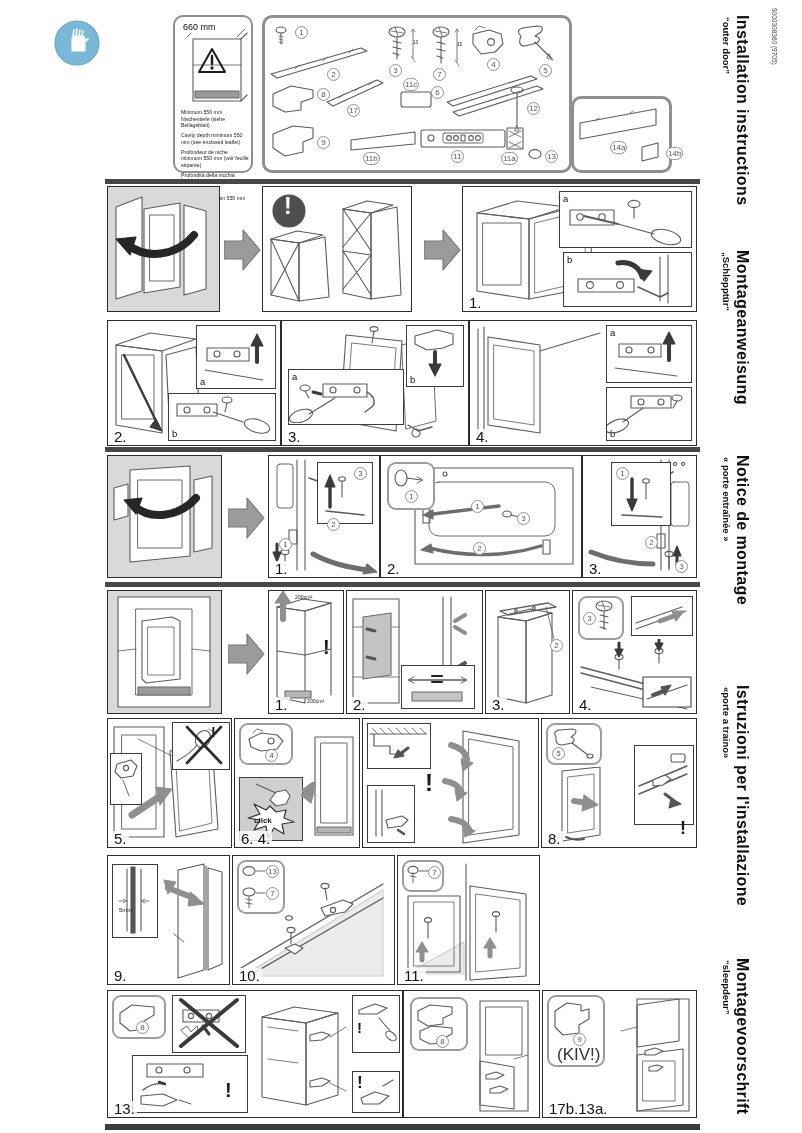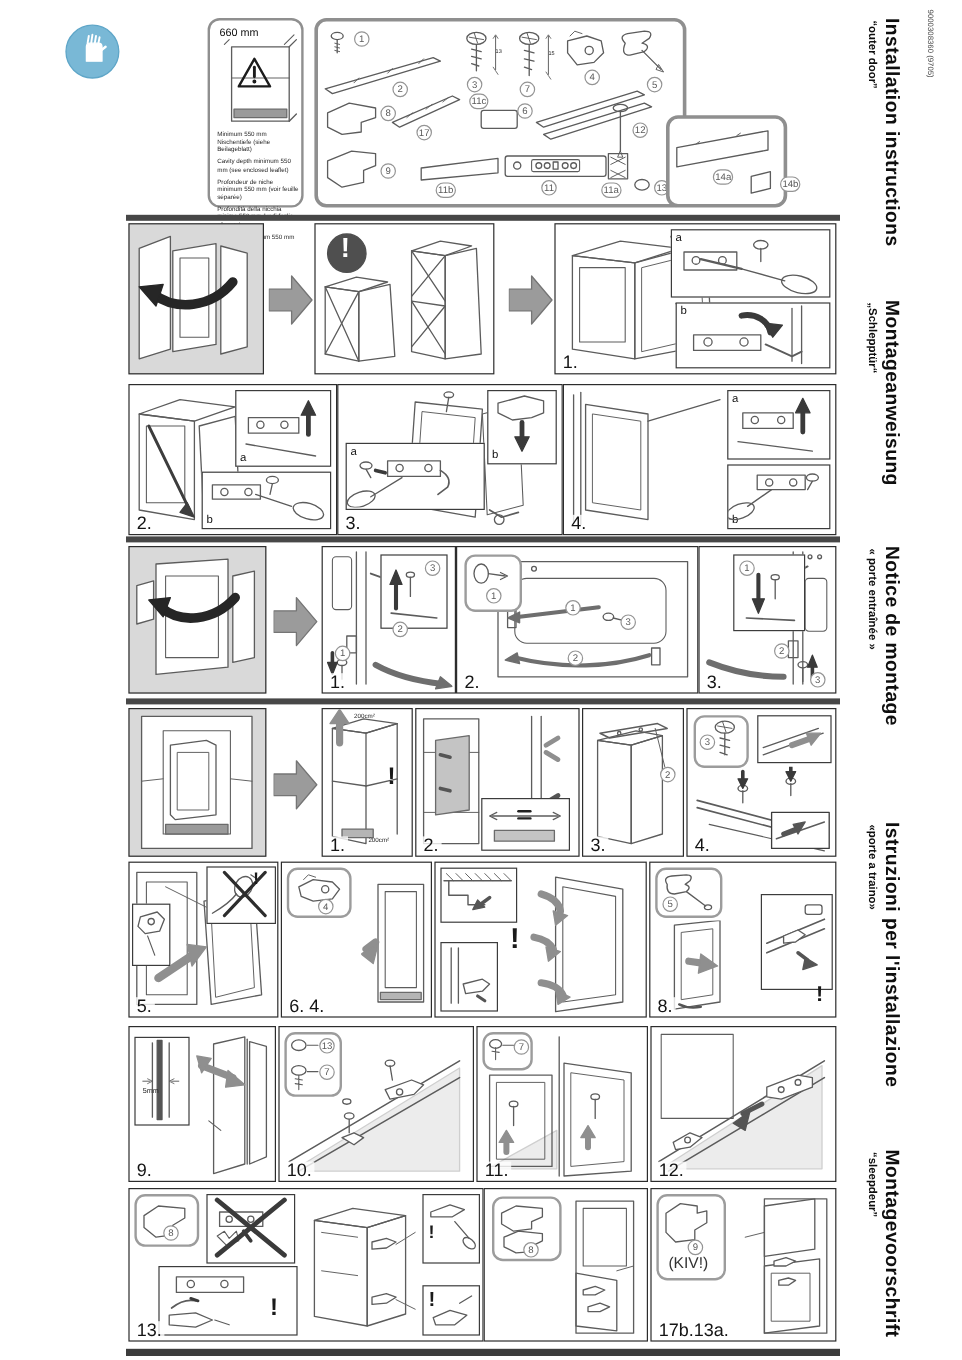--- a/index.html
+++ b/index.html
@@ -16,21 +16,21 @@
   .tiny{position:absolute;font-size:5.2px;color:#222;line-height:1.1;}
   .co{position:absolute;box-sizing:border-box;min-width:13px;height:13px;border:1.2px solid #949494;border-radius:7px;font-size:8px;color:#5a5a5a;text-align:center;line-height:11px;background:#fff;padding:0 1px;}
   .excl{position:absolute;font-weight:700;color:#1a1a1a;line-height:1;}
   .vtext{position:absolute;writing-mode:vertical-rl;white-space:nowrap;color:#0e0e0e;}
   .lt{font-size:16px;font-weight:700;letter-spacing:.4px;}
   .ls{font-size:9.5px;font-weight:700;}
   .sk{position:absolute;}
   .sk line,.sk path,.sk rect,.sk polyline,.sk polygon,.sk circle,.sk ellipse{stroke:#5c5c5c;fill:none;stroke-width:1.1;stroke-linecap:round;stroke-linejoin:round;}
   .note{font-size:5.2px;color:#1d1d1d;line-height:1.25;margin-bottom:3.5px;}
   .clicktxt{position:absolute;font-size:8px;color:#222;font-weight:700;}
-  .kiv{position:absolute;font-size:13px;color:#333;}
+  .kiv{position:absolute;font-size:17px;color:#333;}
 </style>
 </head>
 <body>
 
 <div id="page">
 
   <svg class="sk" style="left:52px;top:18px" width="50" height="50" viewBox="0 0 50 50">
     <circle cx="25" cy="25" r="22" style="fill:#79b8d6;stroke:#5fa6c8"></circle>
     <path d="M20,33 l0,-12 q0,-3 3,-3 l7,0 q3,0 3,3 l0,12 z" style="fill:#ffffff;stroke:#ffffff"></path>
     <path d="M21,18 l1,-6 M24,18 l1,-7 M27,18 l1,-6 M30,18 l1,-5" style="stroke:#ffffff;stroke-width:1.6"></path>
@@ -127,32 +127,32 @@
     <span class="co" style="left:30px;top:8px">1</span>
     <span class="co" style="left:62px;top:50px">2</span>
     <span class="tiny" style="left:148px;top:22px;font-size:4.6px">13</span>
     <span class="co" style="left:124px;top:46px">3</span>
     <span class="tiny" style="left:192px;top:24px;font-size:4.6px">15</span>
     <span class="co" style="left:168px;top:50px">7</span>
     <span class="co" style="left:222px;top:40px">4</span>
     <span class="co" style="left:274px;top:46px">5</span>
     <span class="co" style="left:52px;top:70px">8</span>
     <span class="co" style="left:82px;top:86px">17</span>
-    <span class="co" style="left:126px;top:60px">11c</span>
+    <span class="co" style="left:138px;top:60px">11c</span>
     <span class="co" style="left:166px;top:68px">6</span>
     <span class="co" style="left:262px;top:84px">12</span>
     <span class="co" style="left:52px;top:118px">9</span>
     <span class="co" style="left:98px;top:134px">11b</span>
     <span class="co" style="left:186px;top:132px">11</span>
     <span class="co" style="left:236px;top:134px">11a</span>
     <span class="co" style="left:280px;top:132px">13</span>
   </div>
 
 
-  <div class="soft" style="left:555px;top:96px;width:101px;height:77px;border-width:3px">
+  <div class="soft" style="left:571px;top:96px;width:101px;height:77px;border-width:3px">
     <svg class="sk" style="left:0;top:0" width="117" height="71" viewBox="0 0 117 71">
       <polygon points="6,24 82,10 82,26 6,40"></polygon>
       <path d="M22,21 l3,-2 M56,14 l3,-2" style="stroke-width:.8"></path>
       <polygon points="68,48 84,44 84,58 68,62"></polygon>
     </svg>
     <span class="co" style="left:36px;top:42px">14a</span>
     <span class="co" style="left:92px;top:48px">14b</span>
   </div>
 
   <div class="hr" style="top:179px"></div>
@@ -587,20 +587,28 @@
 
   <div class="panel" style="left:234px;top:718px;width:126px;height:130px">
     <div class="rinset" style="left:4px;top:4px;width:54px;height:42px">
       <svg class="sk" style="left:0;top:0" width="49" height="37" viewBox="0 0 49 37">
         <path d="M8,14 l12,-6 l16,2 l6,6 l-6,8 l-16,2 l-10,-4 z"></path>
         <circle cx="30" cy="16" r="3"></circle>
         <path d="M12,8 l4,-4 l6,2" style="stroke-width:.8"></path>
       </svg>
       <span class="co" style="left:24px;top:24px">4</span>
     </div>
+    <div class="inset" style="left:4px;top:58px;width:64px;height:64px;background:#cfcfcf">
+      <svg class="sk" style="left:0;top:0" width="61" height="61" viewBox="0 0 61 61">
+        <path d="M16,6 l22,10 l8,8" style="stroke-width:1.2"></path>
+        <path d="M36,14 l10,-2 l4,6 l-4,8 l-10,2 l-6,-6 z" style="fill:#fff"></path>
+        <polygon points="30,28 36,34 46,32 44,40 54,44 42,46 44,56 34,50 28,60 26,48 14,52 20,42 8,40 20,36 14,26 26,32" style="fill:#fff;stroke:#333;stroke-width:1.2"></polygon>
+      </svg>
+      <span class="clicktxt" style="left:14px;top:38px">click</span>
+    </div>
     <svg class="sk" style="left:66px;top:10px" width="56" height="112" viewBox="0 0 56 112">
       <rect x="14" y="8" width="38" height="98"></rect>
       <rect x="20" y="14" width="26" height="80" style="stroke-width:.9"></rect>
       <path d="M12,56 l-8,6" style="stroke:#8f8f8f;stroke-width:6"></path>
       <polygon points="0,66 14,58 10,74" style="fill:#8f8f8f;stroke:#8f8f8f"></polygon>
       <rect x="16" y="98" width="34" height="6" style="fill:#b5b5b5;stroke:#6b6b6b"></rect>
     </svg>
     <span class="step">6. 4.</span>
   </div>
 
@@ -737,36 +745,20 @@
       <svg class="sk" style="left:0;top:0" width="37" height="27" viewBox="0 0 37 27">
         <ellipse cx="9" cy="8" rx="5" ry="3.6"></ellipse>
         <path d="M9,11 l0,10 M6,14 l6,1" style="stroke-width:.9"></path>
         <line x1="15" y1="9" x2="24" y2="9" style="stroke-width:.9"></line>
       </svg>
       <span class="co" style="left:24px;top:4px">7</span>
     </div>
     <span class="step">11.</span>
   </div>
 
-  <div class="panel" style="left:542px;top:855px;width:155px;height:130px">
-    <svg class="sk" style="left:0;top:0" width="151" height="126" viewBox="0 0 151 126">
-      <polygon points="8,118 142,32 142,118" style="fill:#ececec;stroke:#cfcfcf"></polygon>
-      <rect x="8" y="6" width="60" height="70" style="stroke-width:.9"></rect>
-      <path d="M6,112 L144,28" style="stroke-width:1.3"></path>
-      <path d="M14,120 L144,42" style="stroke-width:1.3"></path>
-      <path d="M96,50 l26,-10 l12,2 l0,8 l-26,10 l-12,-2 z" style="fill:#fff"></path>
-      <circle cx="108" cy="52" r="2.4"></circle>
-        <circle cx="122" cy="46" r="2.4"></circle>
-      <path d="M18,96 l14,-8 l10,4 l-10,8 l-12,2 z" style="fill:#fff"></path>
-      <circle cx="30" cy="94" r="2.4"></circle>
-      <path d="M76,72 l16,-8" style="stroke:#555;stroke-width:4"></path>
-      <polygon points="68,80 82,70 78,86" style="fill:#555;stroke:#555"></polygon>
-    </svg>
-    <span class="step">12.</span>
-  </div>
 
   <div class="panel" style="left:107px;top:990px;width:296px;height:128px">
     <div class="rinset" style="left:4px;top:4px;width:54px;height:44px">
       <svg class="sk" style="left:0;top:0" width="49" height="39" viewBox="0 0 49 39">
         <path d="M6,16 l12,-8 l22,2 l0,8 l-10,6 l0,8 l-14,2 l-10,-8 z"></path>
       </svg>
       <span class="co" style="left:22px;top:24px">8</span>
     </div>
     <div class="inset" style="left:64px;top:4px;width:74px;height:58px">
       <svg class="sk" style="left:0;top:0" width="71" height="55" viewBox="0 0 71 55">

